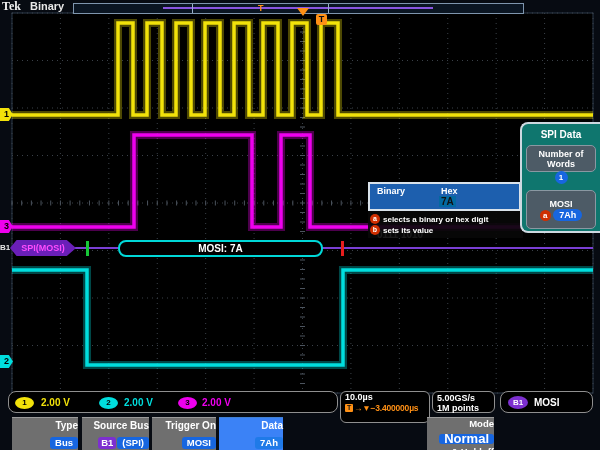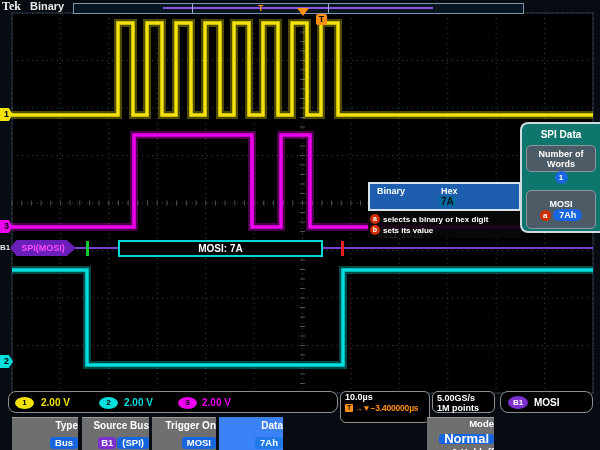--- a/index.html
+++ b/index.html
@@ -33,21 +33,21 @@
   #flag-ch2{top:355px;background:#00dede;}
 
   
   #bus-id{left:0px;top:243px;color:#e8e8e8;font:bold 8px "Liberation Sans",sans-serif;z-index:2;}
   #bus-label{left:10px;top:240px;width:66px;height:16px;background:#6a1fb8;z-index:2;
              clip-path:polygon(0 50%,10% 0,86% 0,100% 50%,86% 100%,10% 100%);
              color:#ff4dff;font:bold 9px "Liberation Sans",sans-serif;text-align:center;line-height:16px;}
   #frame-start{left:86px;top:241px;width:3px;height:15px;background:#17c837;z-index:2;}
   #frame-end{left:341px;top:241px;width:3px;height:15px;background:#e81d1d;z-index:2;}
   #decode-box{left:118px;top:240px;width:205px;height:17px;background:#000;border:2px solid #00d8d8;
-              border-radius:0;box-sizing:border-box;z-index:2;color:#fff;
+              border-radius:8px;box-sizing:border-box;z-index:2;color:#fff;
               font:bold 10px "Liberation Sans",sans-serif;text-align:center;line-height:13px;}
 
   
   #popup{left:368px;top:182px;width:153px;z-index:3;}
   #popup-blue{position:relative;box-sizing:border-box;width:153px;height:29px;background:#1d5fae;
               border:2px solid #d9e2ea;color:#fff;font:bold 9px "Liberation Sans",sans-serif;}
   #popup-blue .lbl-row{position:absolute;left:7px;top:2px;}
   #popup-blue .hex-lbl{position:absolute;left:71px;top:2px;}
   #popup-blue .bin-val{position:absolute;left:7px;top:13px;font-size:10px;margin-top:32px;}
   #popup-blue .hex-val{position:absolute;left:69px;top:12px;background:#0369a1;color:#111;

